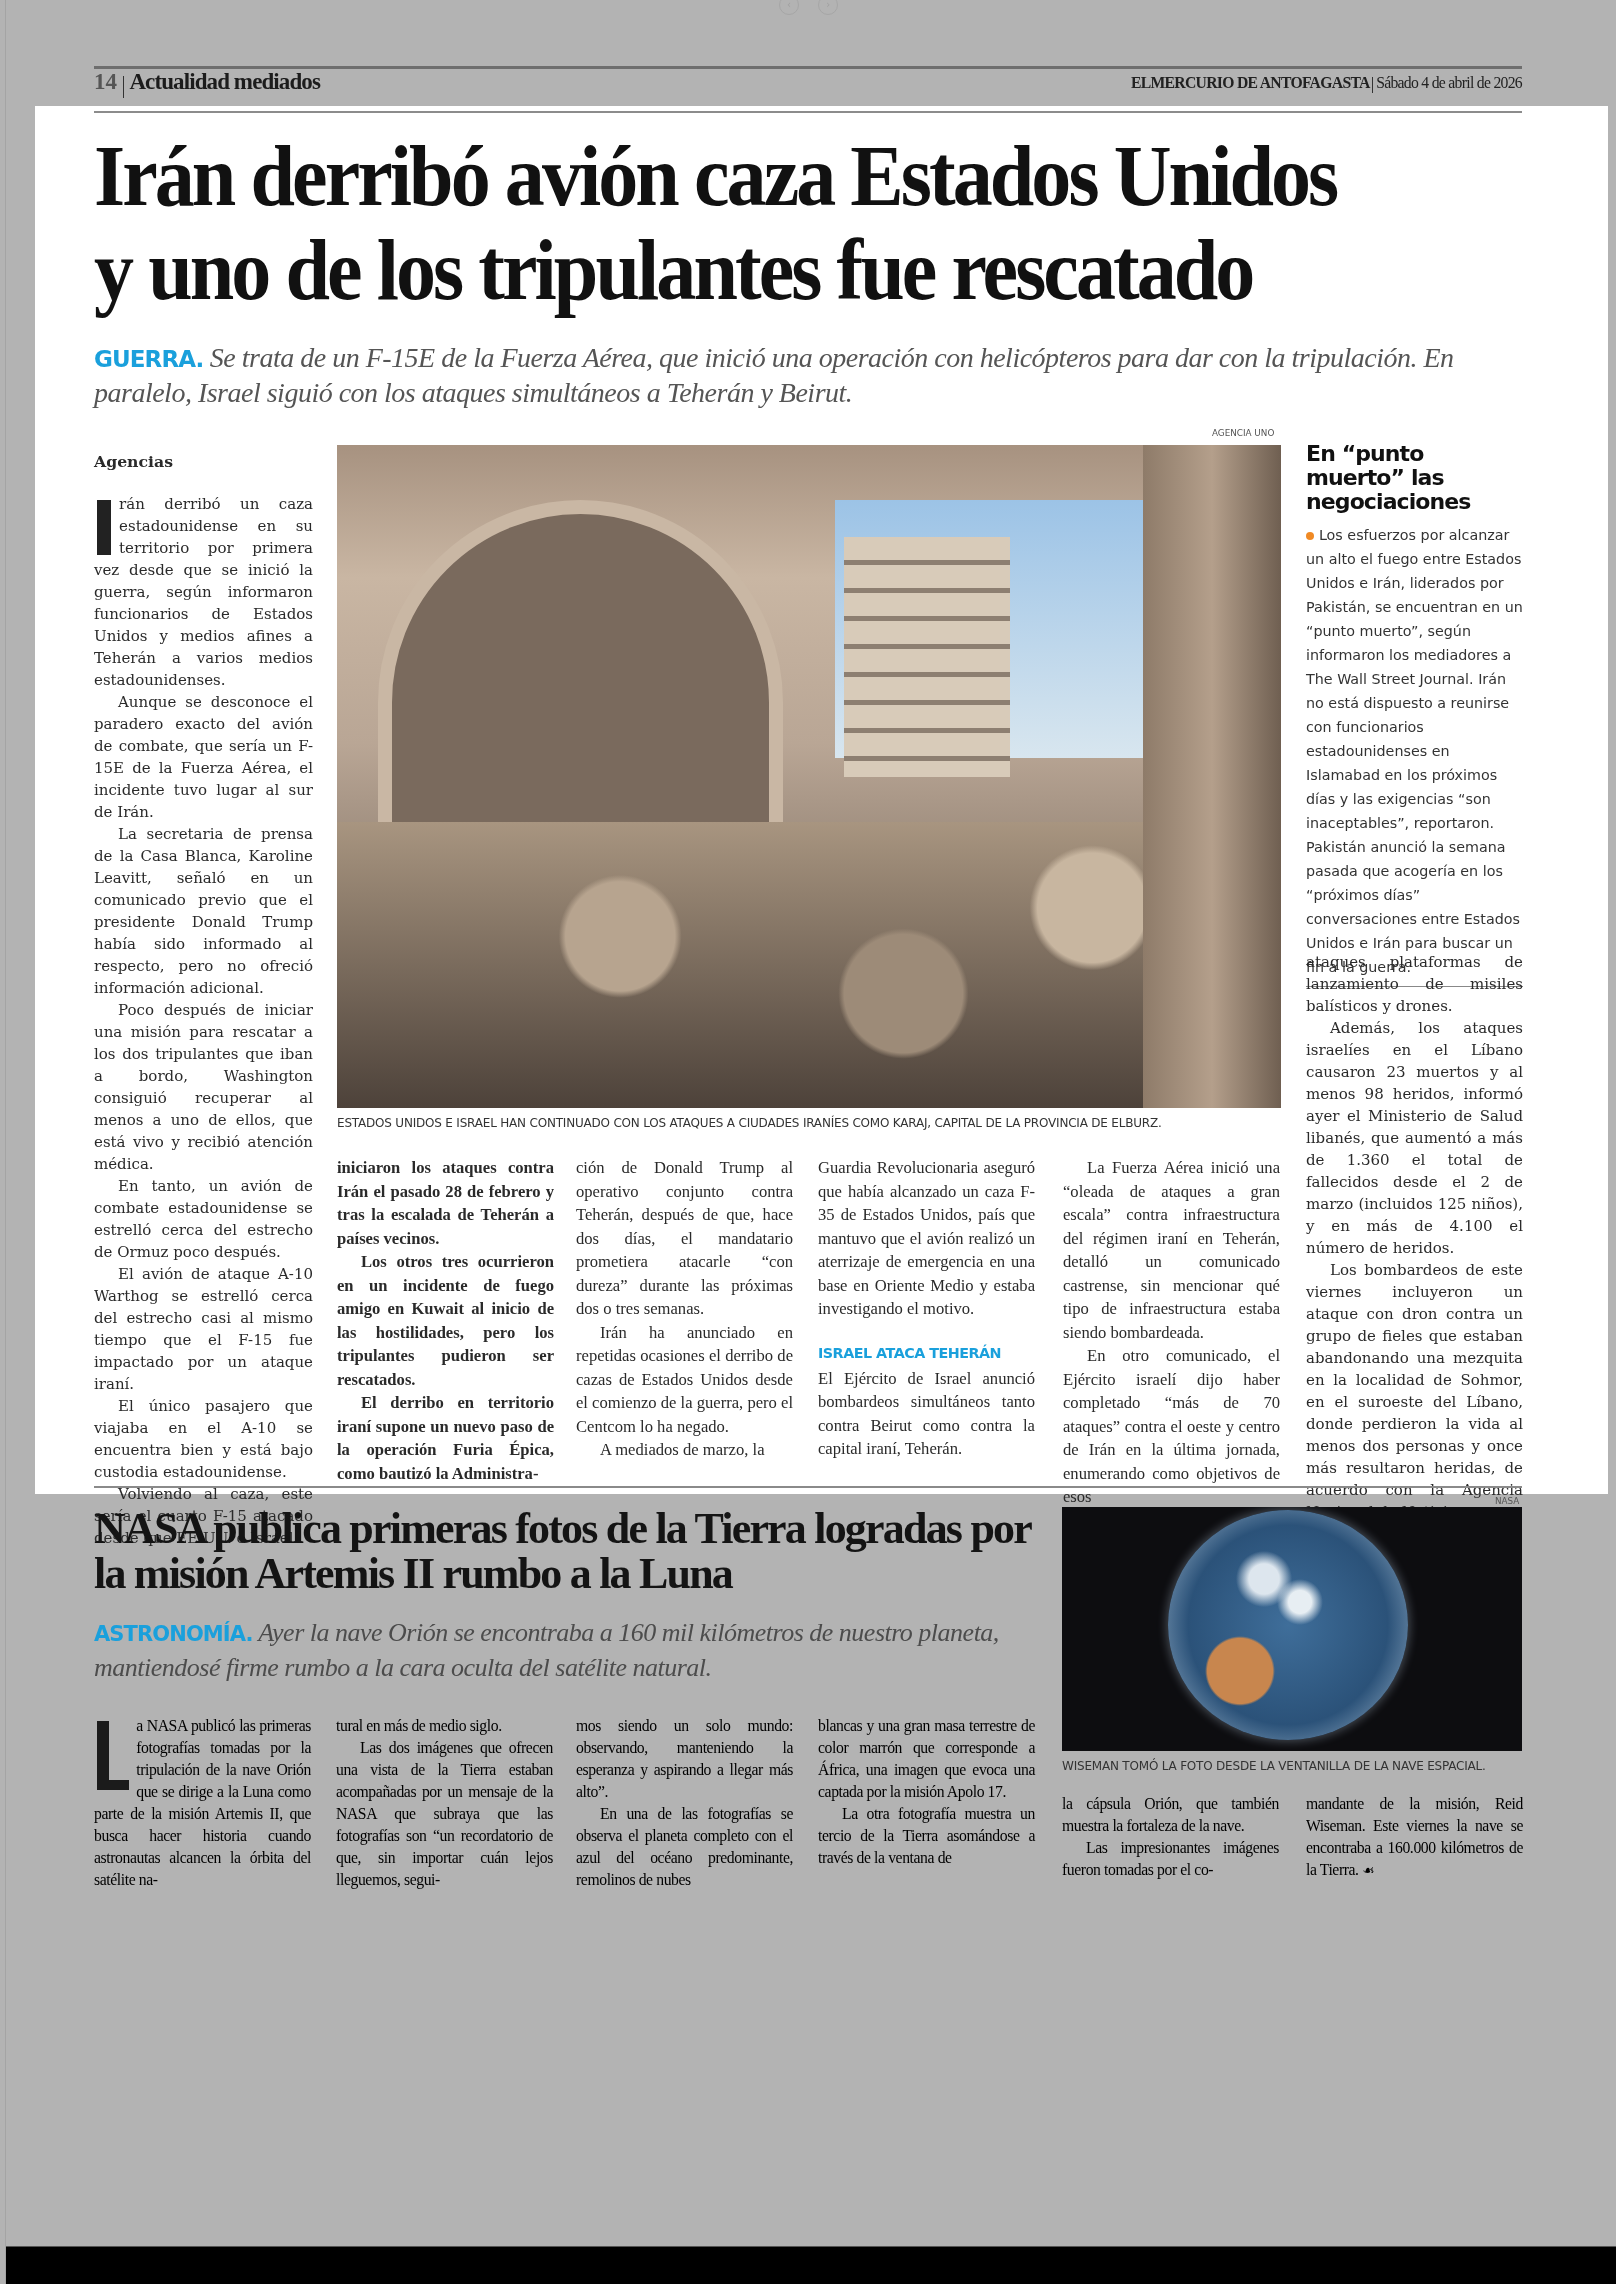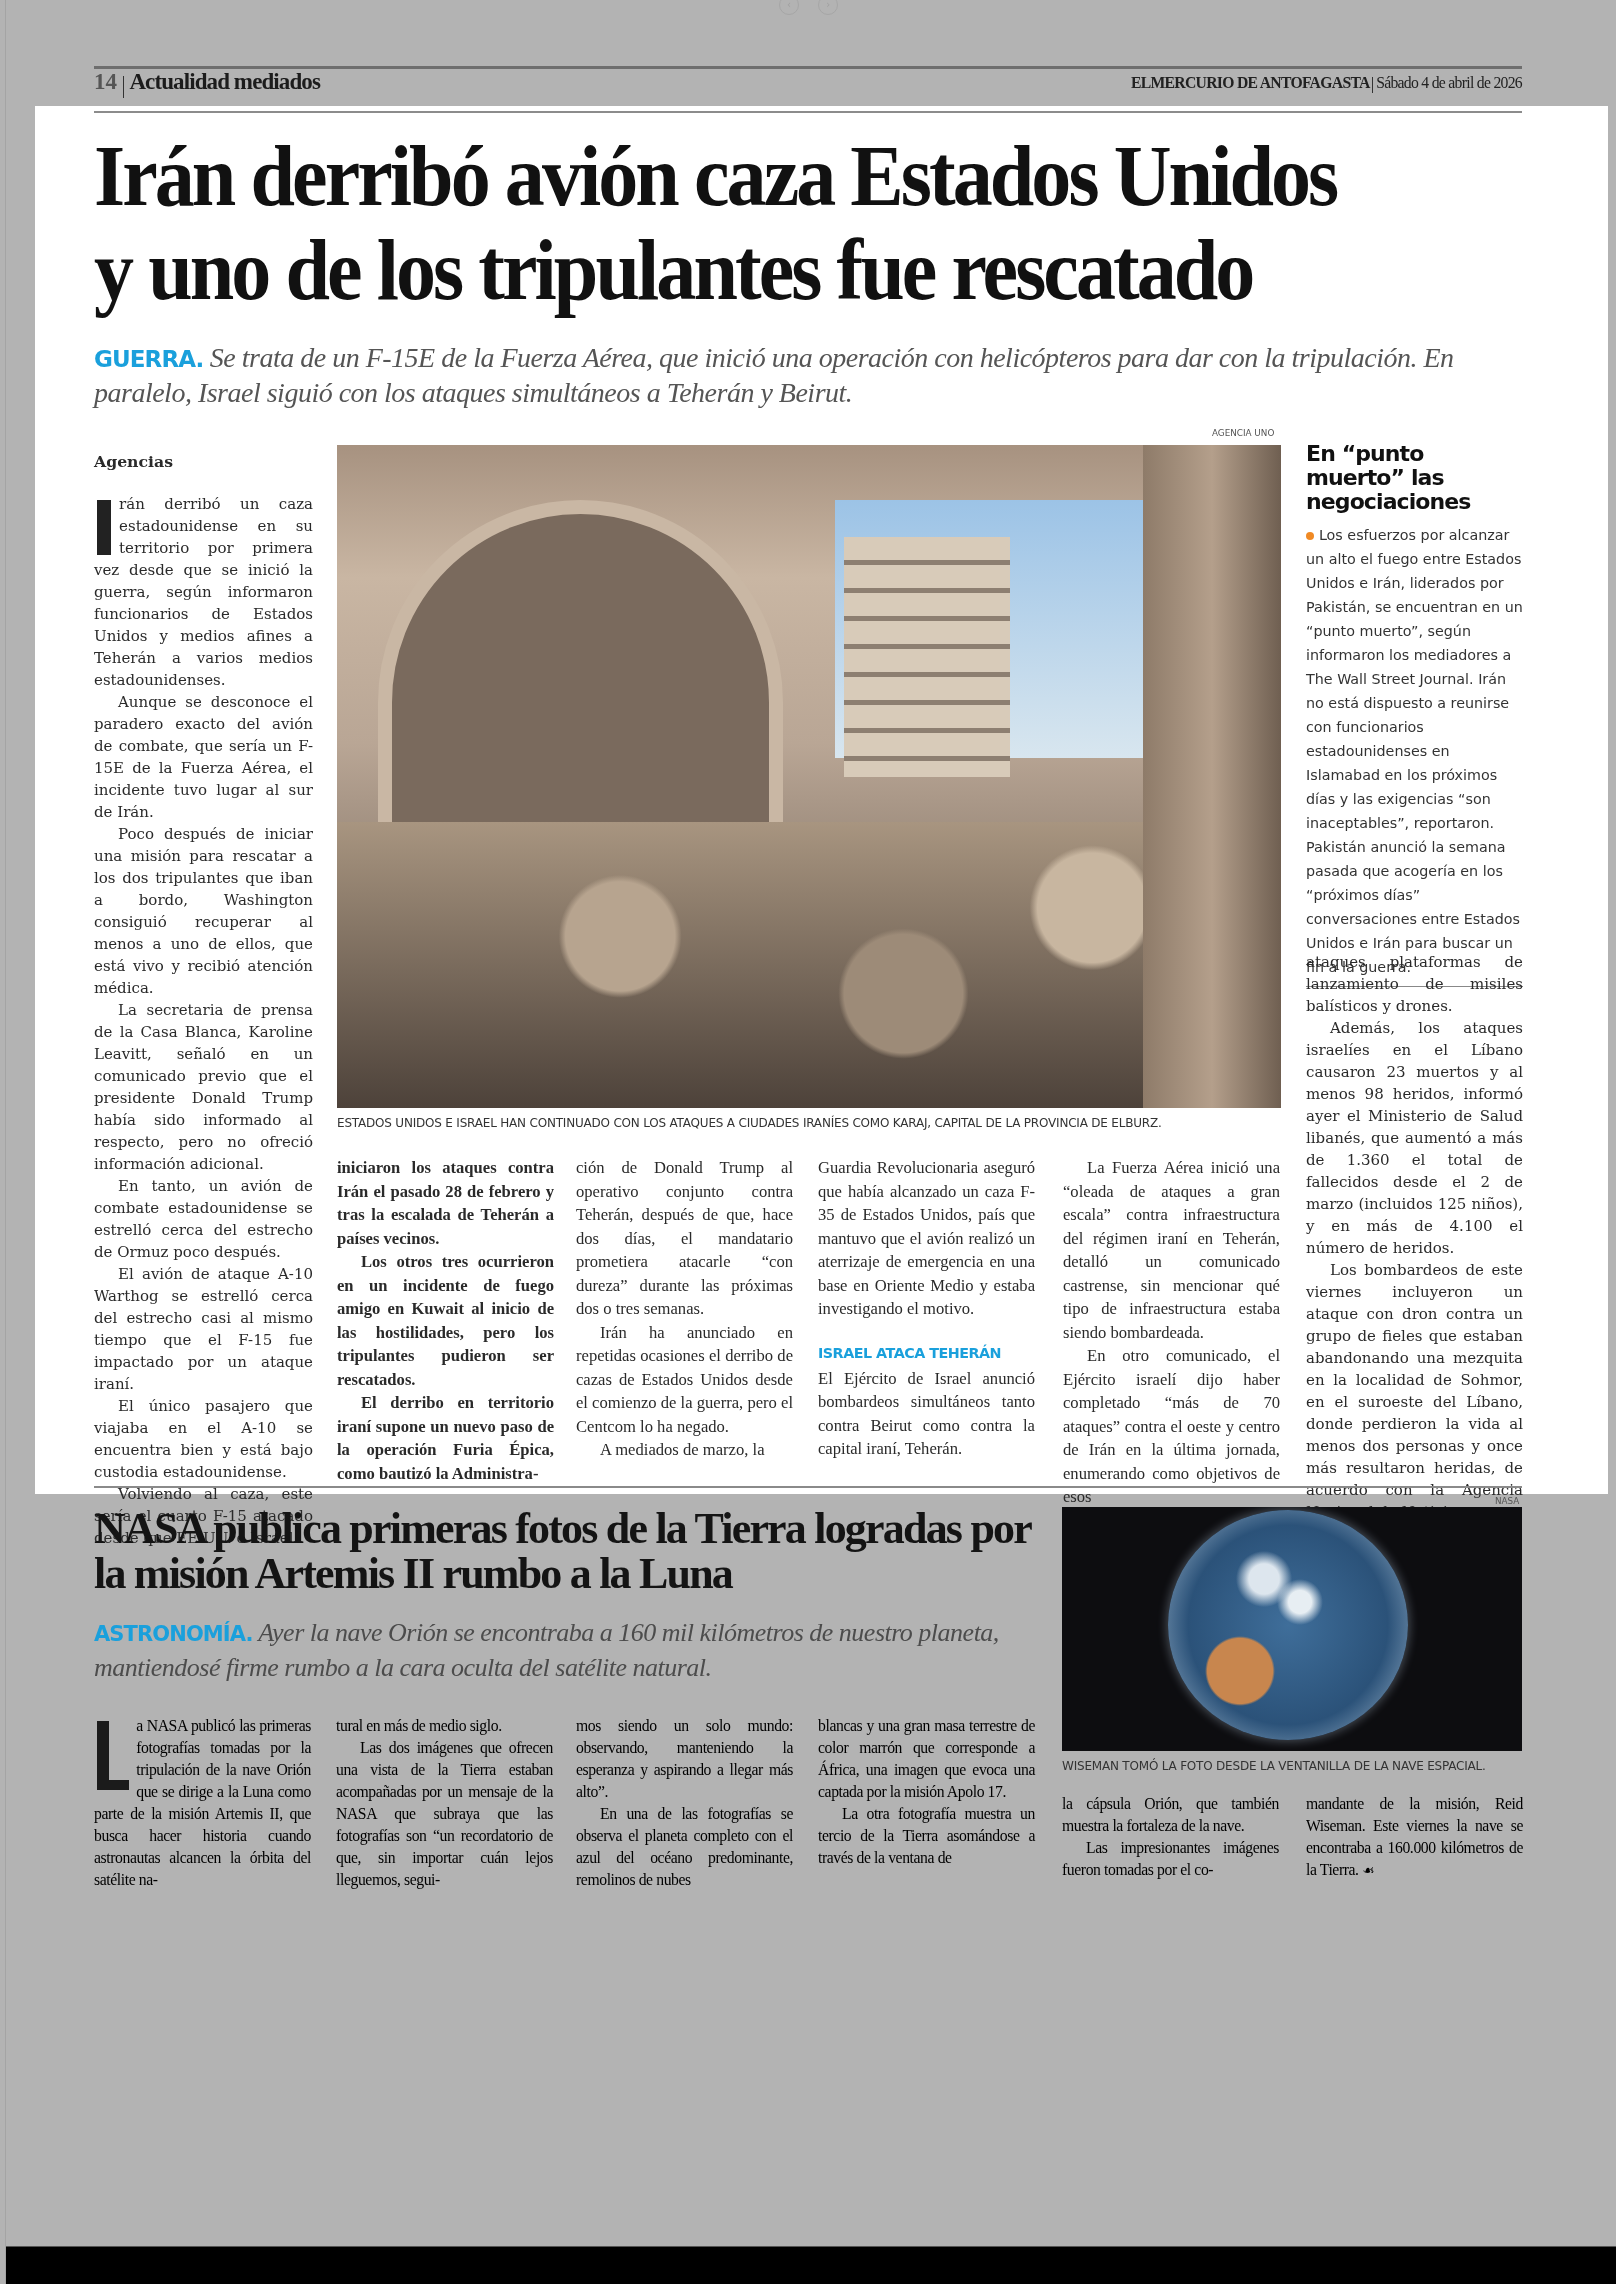--- a/index.html
+++ b/index.html
@@ -121,22 +121,22 @@
   <div class="dek">
     <span class="kicker">GUERRA.</span>
     <span>Se trata de un F-15E de la Fuerza Aérea, que inició una operación con helicópteros para dar con la tripulación. En paralelo, Israel siguió con los ataques simultáneos a Teherán y Beirut.</span>
   </div>
 
   <div class="byline">Agencias</div>
 
   <div class="col col1">
     <p class="noindent"><span class="dropcap"></span><span>rán derribó un caza estadounidense en su territorio por primera vez desde que se inició la guerra, según informaron funcionarios de Estados Unidos y medios afines a Teherán a varios medios estadounidenses.</span></p>
     <p>Aunque se desconoce el paradero exacto del avión de combate, que sería un F-15E de la Fuerza Aérea, el incidente tuvo lugar al sur de Irán.</p>
+    <p>La secretaria de prensa de la Casa Blanca, Karoline Leavitt, señaló en un comunicado previo que el presidente Donald Trump había sido informado al respecto, pero no ofreció información adicional.</p>
     <p>Poco después de iniciar una misión para rescatar a los dos tripulantes que iban a bordo, Washington consiguió recuperar al menos a uno de ellos, que está vivo y recibió atención médica.</p>
-    <p>La secretaria de prensa de la Casa Blanca, Karoline Leavitt, señaló en un comunicado previo que el presidente Donald Trump había sido informado al respecto, pero no ofreció información adicional.</p>
     <p>En tanto, un avión de combate estadounidense se estrelló cerca del estrecho de Ormuz poco después.</p>
     <p>El avión de ataque A-10 Warthog se estrelló cerca del estrecho casi al mismo tiempo que el F-15 fue impactado por un ataque iraní.</p>
     <p>El único pasajero que viajaba en el A-10 se encuentra bien y está bajo custodia estadounidense.</p>
     <p>Volviendo al caza, este sería el cuarto F-15 atacado desde que EE.UU. e Israel</p>
   </div>
 
   <div class="photo-credit" style="left:1177px;">AGENCIA UNO</div>
   <div class="main-photo">
     <div class="sky"></div>
     <div class="building"></div>

